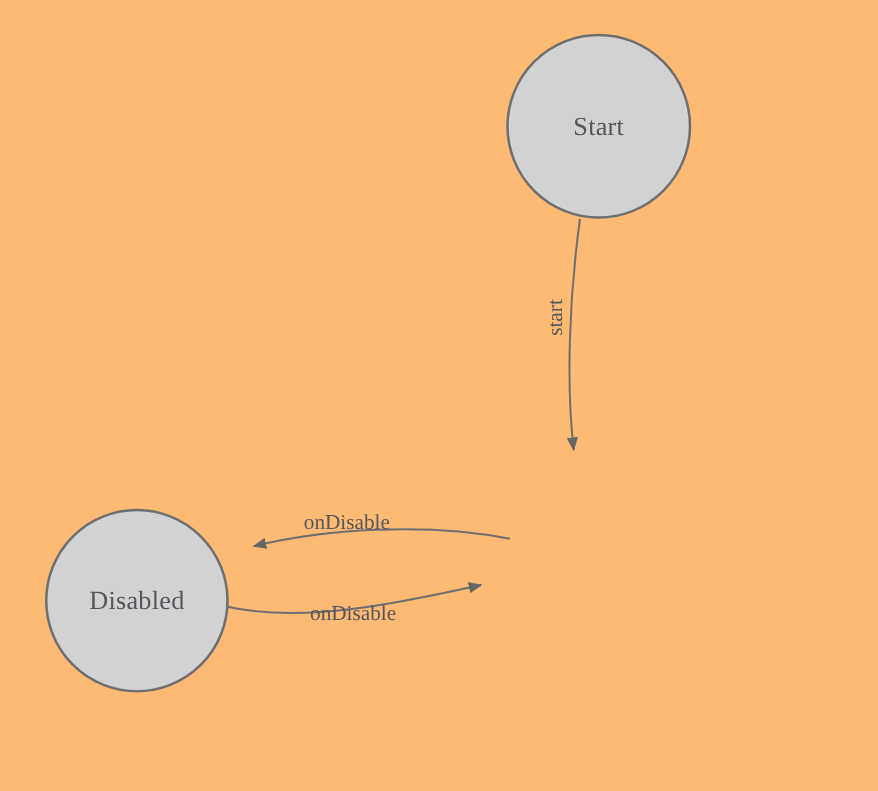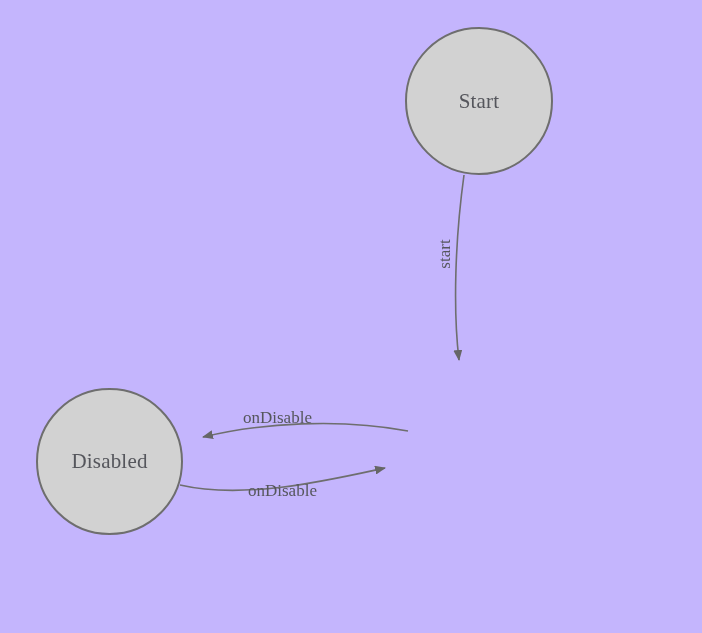--- a/index.html
+++ b/index.html
@@ -10,21 +10,21 @@
   body {
     width: 702px;
     height: 633px;
     font-family: "Liberation Serif", "DejaVu Serif", serif;
     overflow: hidden;
   }
   #diagram-canvas {
     position: relative;
     width: 702px;
     height: 633px;
-    background: #c4b5fd;
+    background: #fdba74;
     text-decoration: underline;
   }
   #edge-layer {
     position: absolute;
     left: 0;
     top: 0;
     width: 702px;
     height: 633px;
   }
   .state-node {
@@ -46,21 +46,21 @@
   }
   .edge-label {
     position: absolute;
     font-size: 17px;
     color: #55565c;
     white-space: nowrap;
     user-select: none;
   }
   #node-start  { left: 405px; top: 27px;  width: 148px; height: 148px; }
   #node-enabled{ left: 406px; top: 373px; width: 147px; height: 147px; }
-  #node-disabled{left: 36px;  top: 388px; width: 147px; height: 147px; }
+  #node-disabled{left: 36px;  top: 407px; width: 147px; height: 147px; }
 
   #label-start {
     left: 430px;
     top: 244px;
     transform: rotate(-90deg);
     transform-origin: center center;
   }
   #label-ondisable { left: 243px; top: 408px; text-align: center; }
   #label-onenable  { left: 248px; top: 481px; }
 </style>

